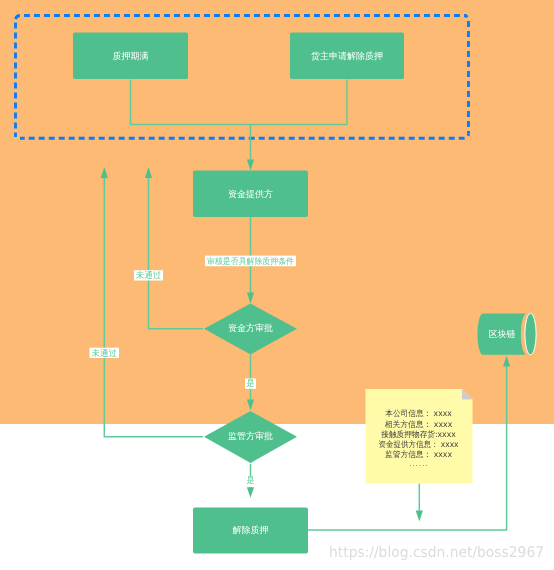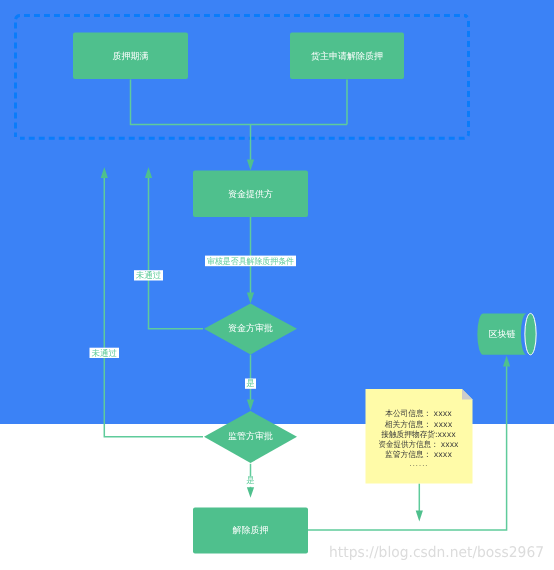--- a/index.html
+++ b/index.html
@@ -1,21 +1,21 @@
 <!DOCTYPE html>
 <html><head>
 <meta charset="utf-8">
 <style>
   html,body{margin:0;padding:0;background:#ffffff;}
   body{width:554px;height:570px;overflow:hidden;
        font-family:"DejaVu Sans",sans-serif;
        -webkit-font-smoothing:antialiased;
        text-rendering:geometricPrecision;}
   svg text{-webkit-font-smoothing:antialiased;}
-  #canvas{position:relative;width:554px;height:424px;background:#3b82f6;}
+  #canvas{position:relative;width:554px;height:424px;background:#fdba74;}
   #chart{position:absolute;left:0;top:0;width:554px;height:570px;}
   .node-label{fill:#ffffff;font-size:9px;text-anchor:middle;dominant-baseline:central;}
   .edge-label{fill:#5FCB9B;font-size:8.5px;text-anchor:middle;dominant-baseline:central;}
   .note-line{fill:#3a3a3a;font-size:8.2px;text-anchor:middle;dominant-baseline:central;}
   .watermark{fill:#dcdcdc;font-size:14.7px;text-anchor:start;dominant-baseline:central;}
 </style>
 </head>
 <body>
 
 <div id="canvas">

